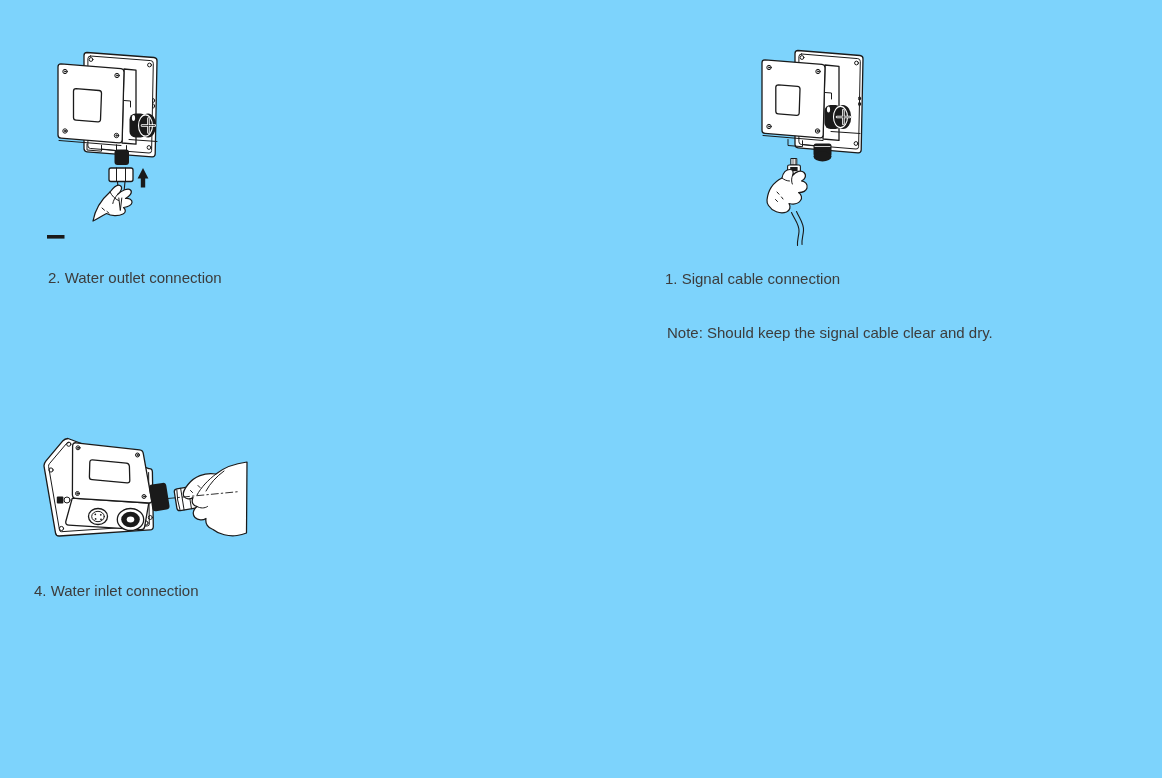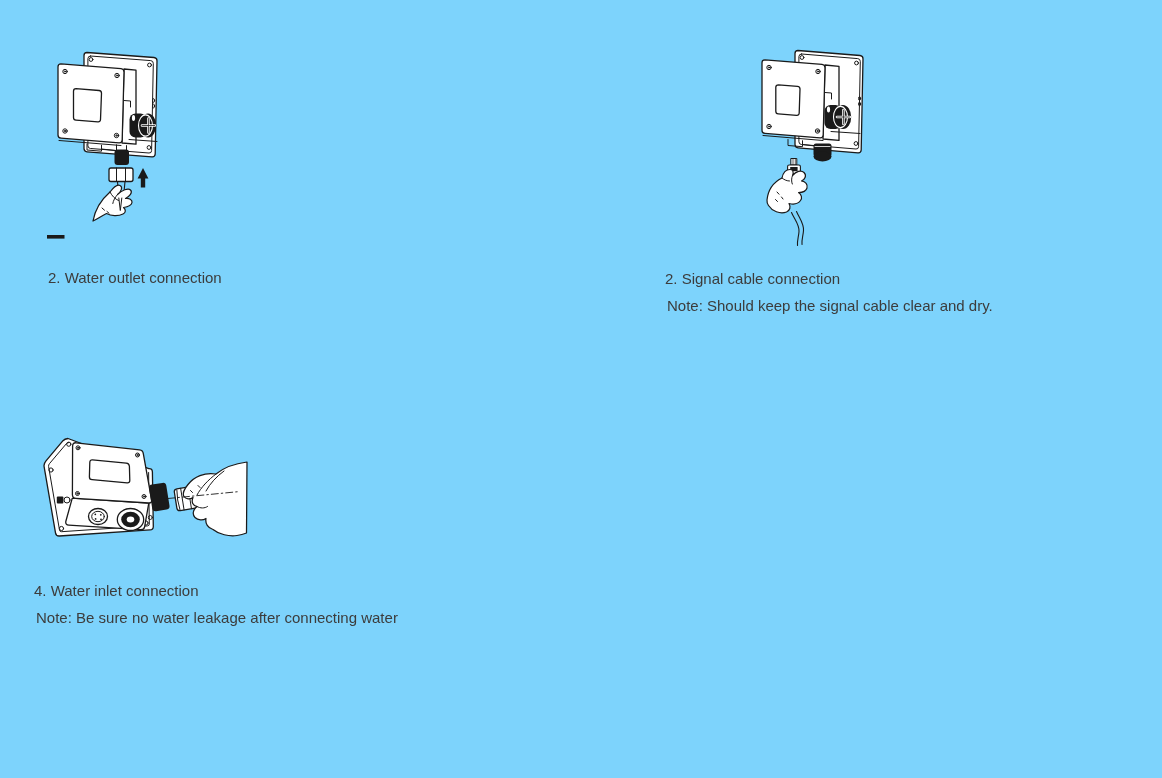--- a/index.html
+++ b/index.html
@@ -2,21 +2,21 @@
 <html><head>
 <meta charset="utf-8">
 <style>
   html,body{margin:0;padding:0;background:#fff;}
   .page{position:relative;width:1162px;height:778px;background:#7dd3fc;overflow:hidden;
         font-family:"Liberation Sans", sans-serif;color:#3c3c3c;padding-left:24px;}
   .fig{position:absolute;}
   .fig svg{display:block;overflow:visible;}
   .caption{position:absolute;font-size:15px;line-height:17px;color:#3c3c3c;}
   .tblock{position:absolute;font-size:15px;line-height:26.5px;color:#3c3c3c;}
-  .tblock .indent{padding-left:2px;}
+  .tblock .indent{padding-left:2px;margin-top:27px;}
 </style>
 </head>
 <body>
 
 <div class="page">
 
   <div class="fig" style="left:45px;top:40px;width:120px;height:200px">
     <svg width="120" height="200" viewBox="0 0 120 200">
       <g stroke="#1a1a1a" stroke-width="1.3" fill="none" stroke-linejoin="round" stroke-linecap="round">
 
@@ -212,22 +212,21 @@
           <path d="M 150.5 60.5 L 152.5 62.5 M 158 55.5 L 160 57.5" stroke-width="1"></path>
         </g>
         <path d="M 128 68.5 L 200 61.5" stroke-dasharray="7 3 1.5 3" stroke-width="0.9"></path>
       </g>
     </svg>
   </div>
 
   <div class="caption" style="left:48px;top:269px">2. Water outlet connection</div>
 
   <div class="tblock" style="left:665px;top:266px">
-    <div>2. Signal cable connection</div>
+    <div>1. Signal cable connection</div>
     <div class="indent">Note: Should keep the signal cable clear and dry.</div>
   </div>
 
   <div class="tblock" style="left:34px;top:578px">
     <div>4. Water inlet connection</div>
-    <div class="indent">Note: Be sure no water leakage after connecting water</div>
   </div>
 
 </div>
 
 </body></html>

